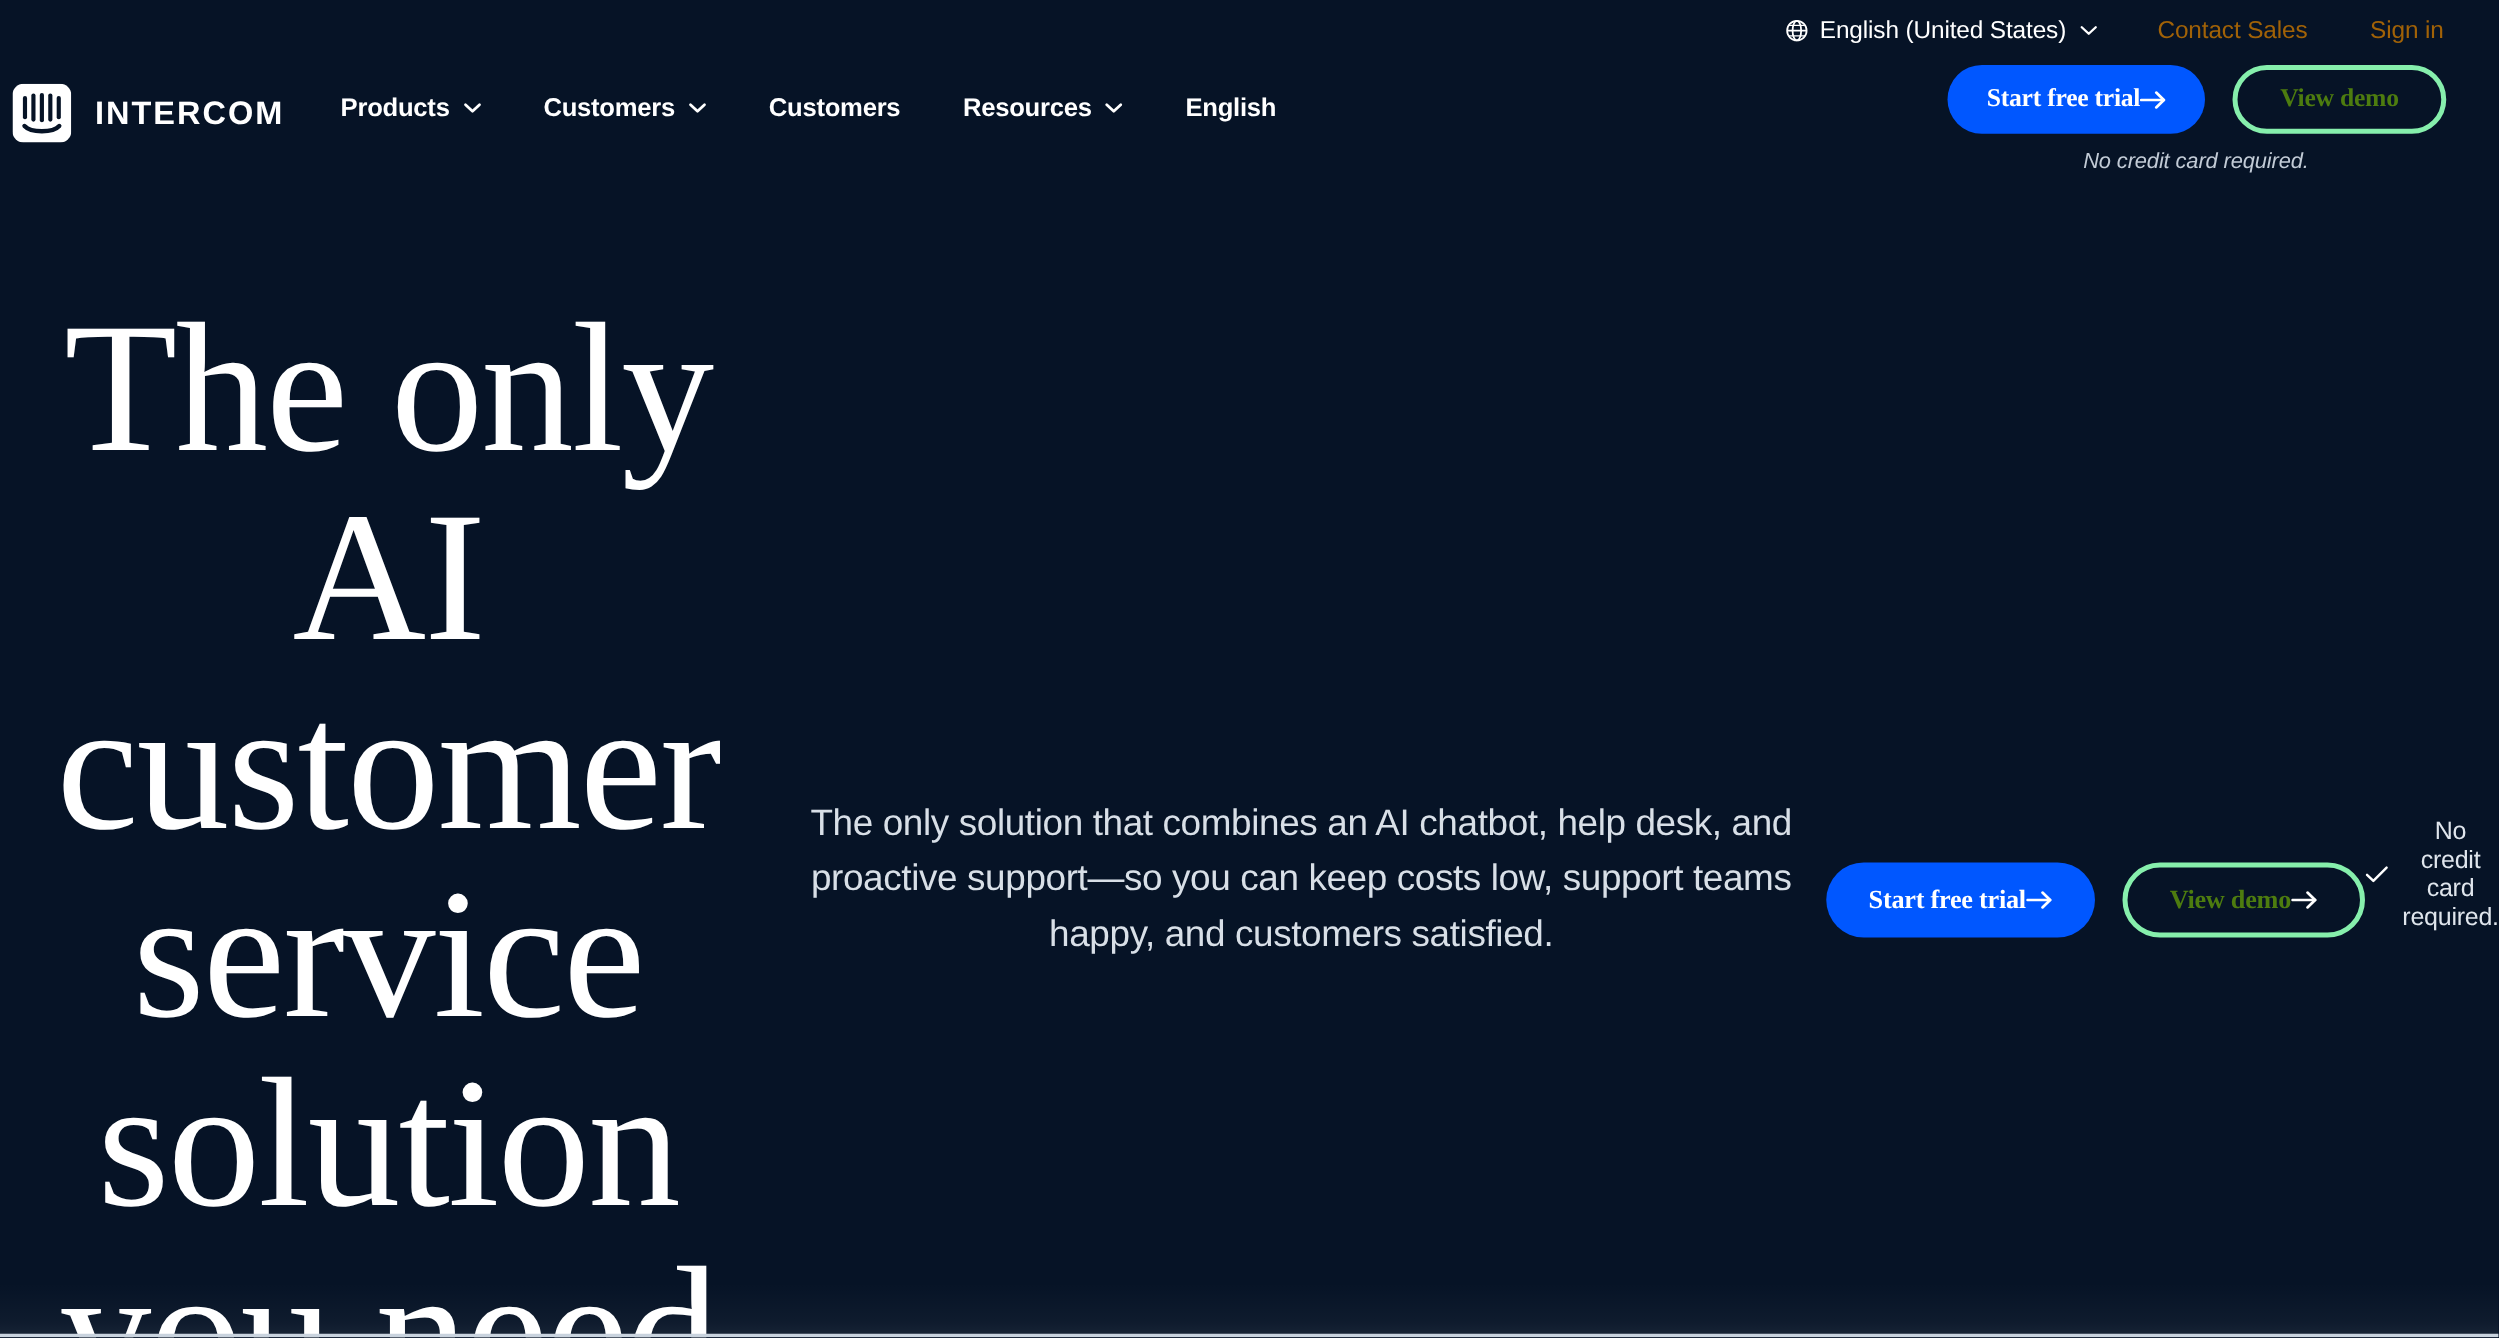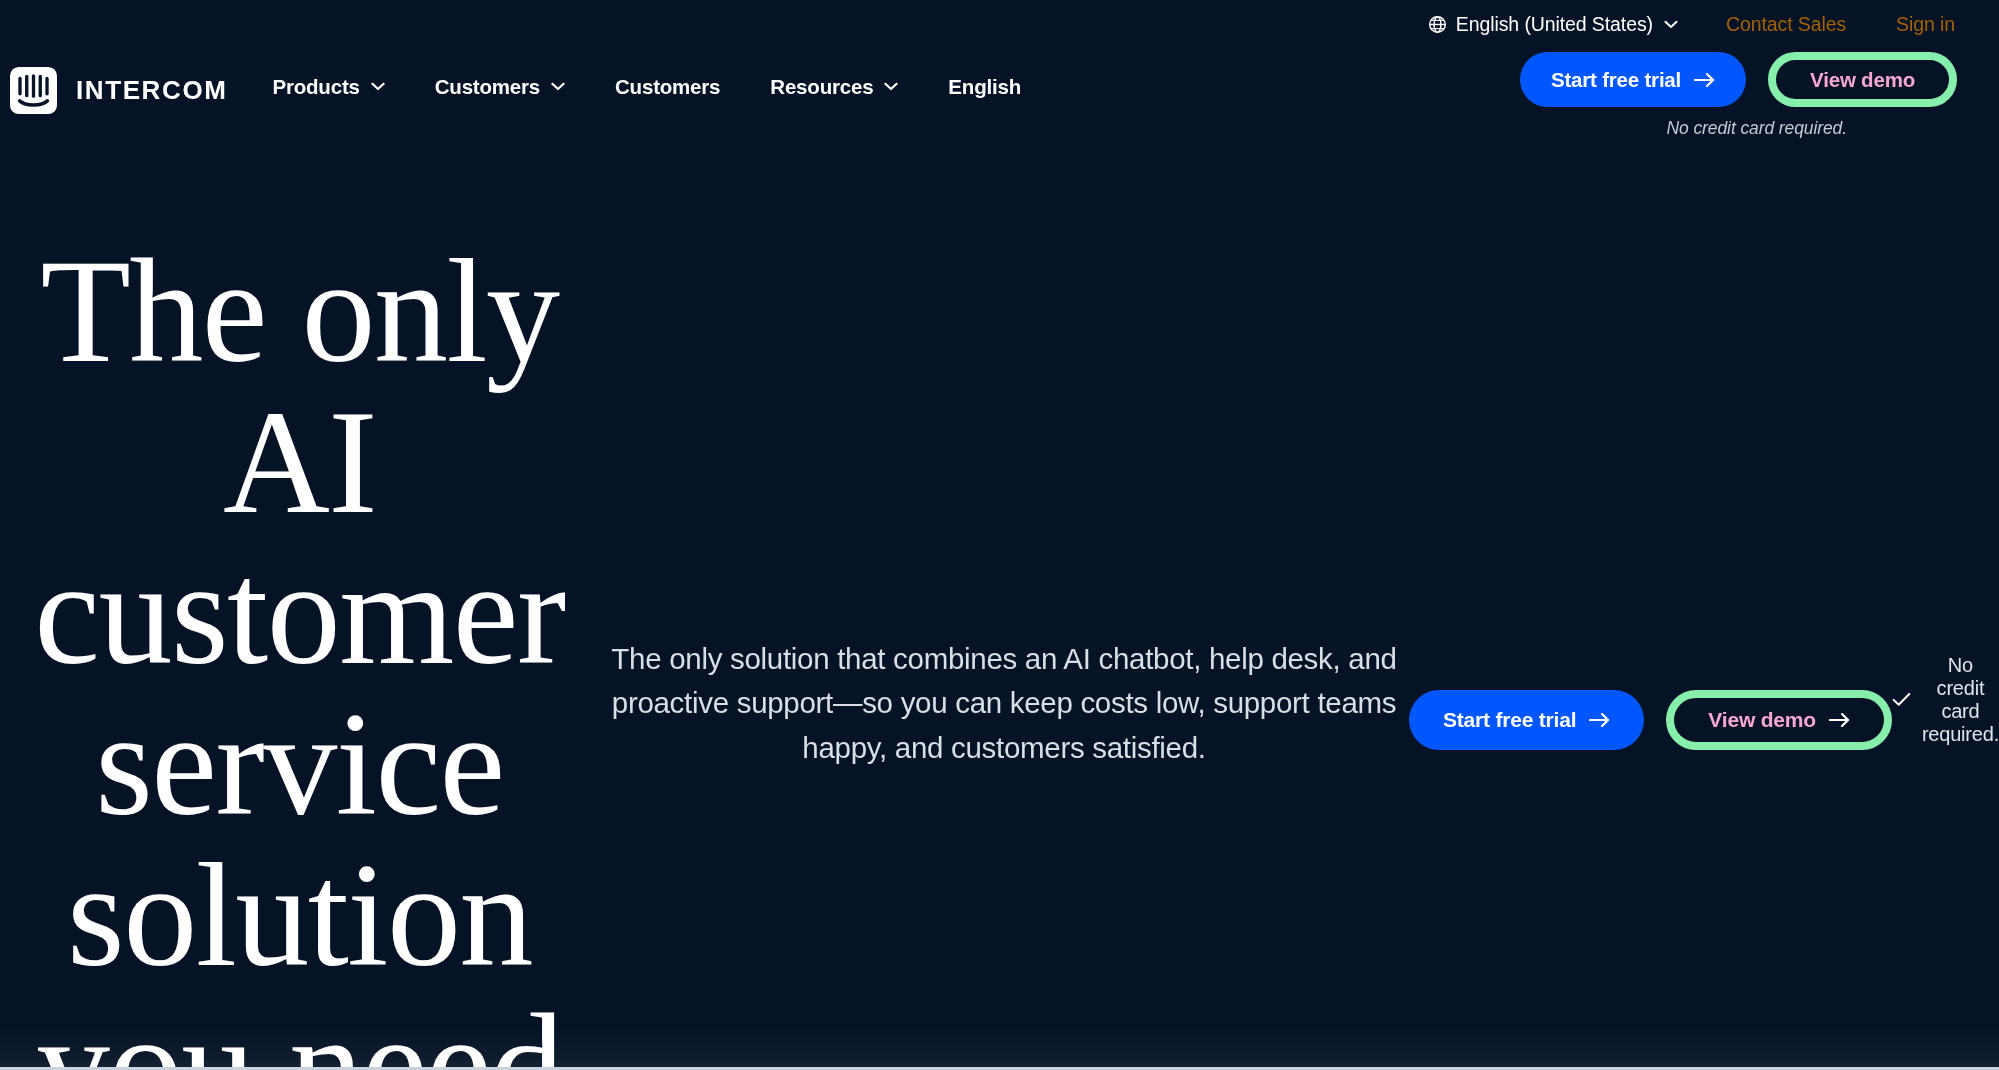--- a/index.html
+++ b/index.html
@@ -152,40 +152,40 @@
     display: flex;
     align-items: center;
     gap: 22px;
   }
 
   
   .btn {
     display: inline-flex;
     align-items: center;
     justify-content: center;
-    gap: 13px;
+    gap: 0;
     border-radius: 999px;
     font-weight: 700;
     text-decoration: none;
     cursor: pointer;
     border: none;
     white-space: nowrap;
-    font-family: Liberation Sans, sans-serif;
+    font-family: Liberation Serif, serif;
     text-align: center;
   }
 
   .btn-primary {
     background: #0057FF;
     color: #ffffff;
   }
 
   .btn-outline {
     background: transparent;
-    color: #f9a8d4;
-    border: 8px solid #86efac;
+    color: #4d7c0f;
+    border: 4px solid #86efac;
   }
 
   .btn-nav {
     height: 55px;
     padding: 0 31px;
     font-size: 20.5px;
     letter-spacing: -0.2px;
   }
 
   .btn-nav.btn-outline {

